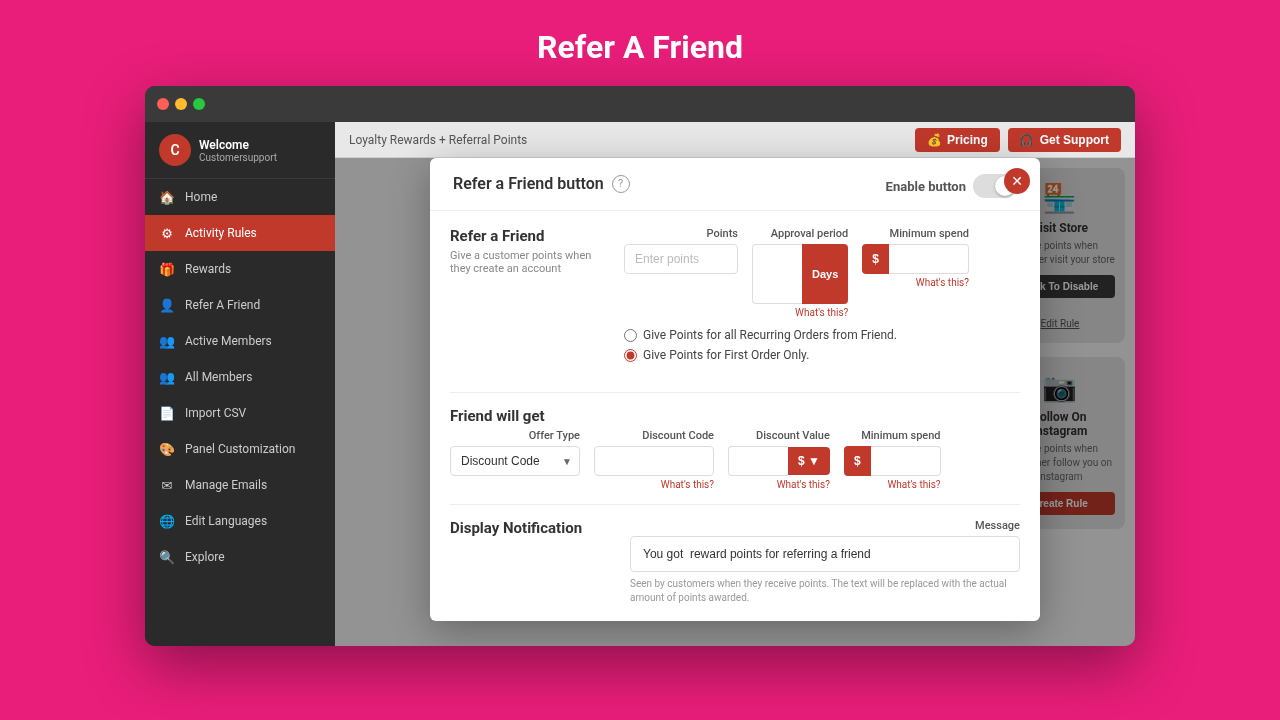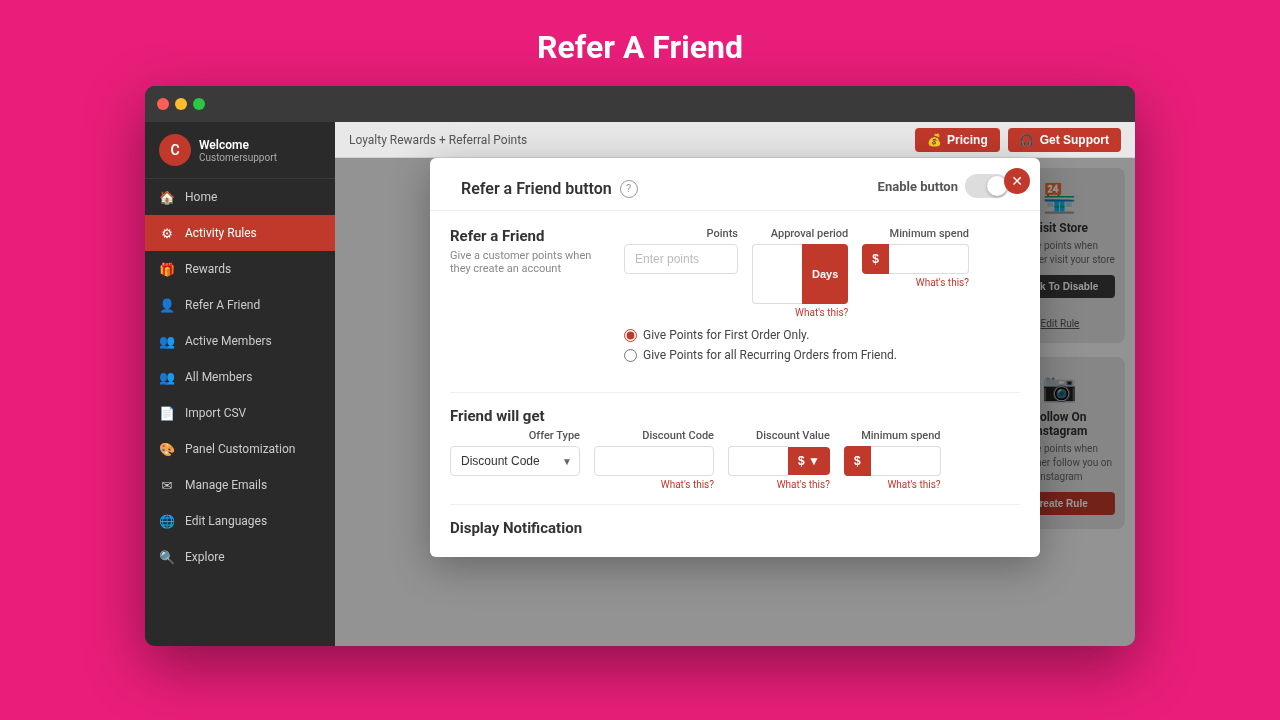--- a/index.html
+++ b/index.html
@@ -255,23 +255,23 @@
       background: white;
       border-radius: 6px;
       width: 610px;
       max-height: 490px;
       overflow-y: auto;
       position: relative;
       box-shadow: 0 10px 40px rgba(0,0,0,0.3);
     }
     .modal-header {
       display: flex;
-      align-items: flex-end;
+      align-items: flex-start;
       justify-content: space-between;
-      padding: 16px 31px 12px;
+      padding: 16px 23px 12px;
       border-bottom: 1px solid #eee;
     }
     .modal-title-row {
       display: flex;
       align-items: center;
       gap: 8px;
     }
     .modal-title {
       font-size: 16px;
       font-weight: 600;
@@ -697,26 +697,26 @@
                       <div class="dollar-input-row">
                         <button class="dollar-btn">$</button>
                         <input class="dollar-input" type="text" style="">
                       </div>
                       <span class="field-whatsthis">What's this?</span>
                     </div>
                   </div>
 
                   <div class="radio-group">
                     <label class="radio-item">
+                      <input type="radio" name="order-type" style="">
+                      <span>Give Points for all Recurring Orders from Friend.</span>
+                    </label>
+                    <label class="radio-item">
                       <input type="radio" name="order-type" checked="" style="">
                       <span>Give Points for First Order Only.</span>
-                    </label>
-                    <label class="radio-item">
-                      <input type="radio" name="order-type" style="">
-                      <span>Give Points for all Recurring Orders from Friend.</span>
                     </label>
                   </div>
                 </div>
               </div>
             </div>
 
             <hr class="divider">
 
             <div>
               <div class="section-title">Friend will get</div>
@@ -758,20 +758,25 @@
                   <span class="field-whatsthis">What's this?</span>
                 </div>
               </div>
             </div>
 
             <hr class="divider">
 
             <div class="notif-section">
               <div class="two-col" style="gap:20px;">
                 <div class="section-title" style="width:160px;flex-shrink:0;">Display Notification</div>
+                <div class="field-group" style="flex:1;">
+                  <label class="message-label">Message</label>
+                  <input class="message-input" type="text" value="You got  reward points for referring a friend" style="">
+                  <div class="message-hint">Seen by customers when they receive points. The text will be replaced with the actual amount of points awarded.</div>
+                </div>
               </div>
             </div>
 
           </div>
         </div>
       </div>
     </div>
   </div>
 </div>
 

